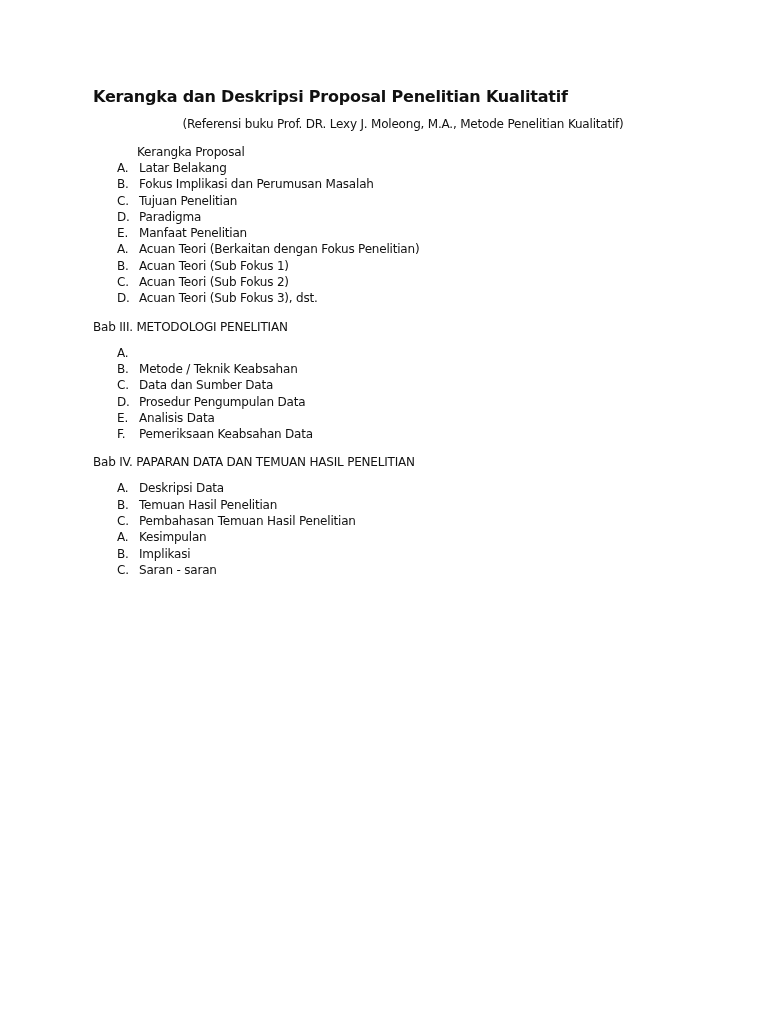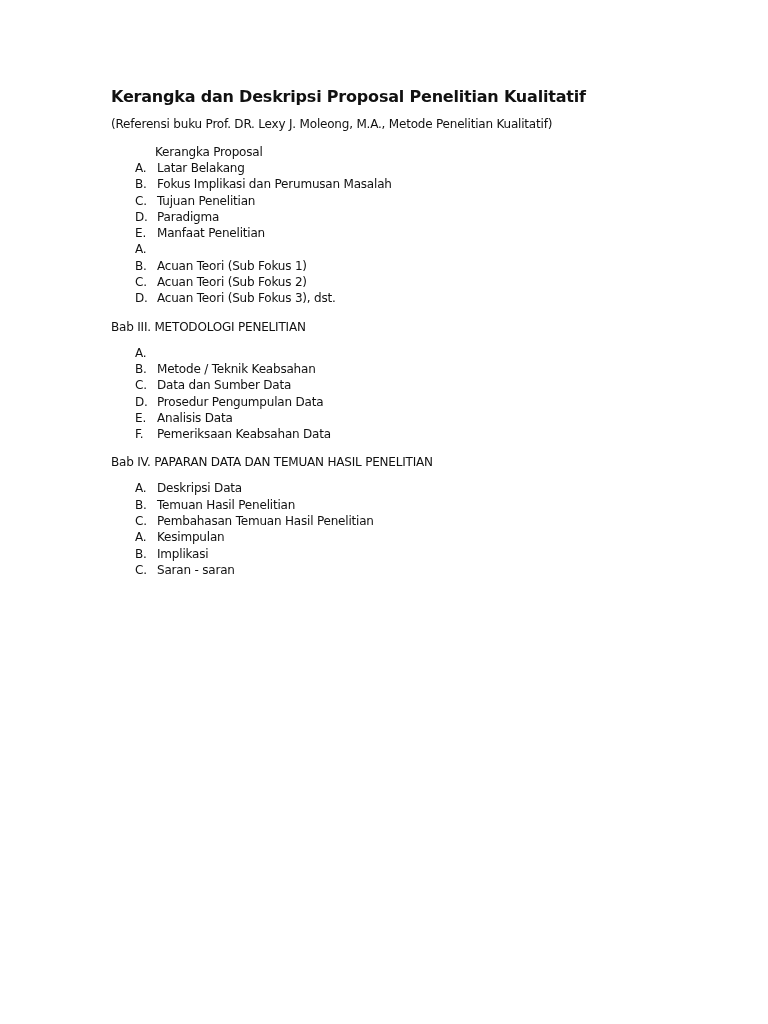--- a/index.html
+++ b/index.html
@@ -1,21 +1,21 @@
 <!DOCTYPE html>
 <html><head>
 <meta charset="utf-8">
 <style>
   html, body { margin:0; padding:0; background:#ffffff; }
   body { width:768px; height:1024px; position:relative; overflow:hidden;
          font-family:"DejaVu Sans", "Liberation Sans", sans-serif; color:#111; }
-  .page { position:absolute; left:111px; top:86px; width:620px; }
+  .page { position:absolute; left:93px; top:86px; width:620px; }
   .title { font-size:16px; line-height:22px; margin:0 0 8px 0; letter-spacing:-0.2px; }
   .p { font-size:12px; line-height:16px; margin:0; letter-spacing:-0.2px; }
-  .ref { margin-top:0; }
+  .ref { margin-top:0;text-align:center; }
   .label-kp { margin-top:12px;margin-left:44px; }
   .bab { margin-top:12px; margin-bottom:10px; }
   ol.items { list-style:none; padding:0; margin:0 0 0 24px; }
   ol.items li { display:flex; font-size:12px; line-height:16.3px; letter-spacing:-0.2px; }
   ol.items li .ltr { width:22px; flex:none; }
 </style>
 </head>
 <body>
 
 <div class="page">
@@ -46,20 +46,21 @@
             <span class="ltr">E.</span>
             <span>Manfaat Penelitian</span>
           </li>
         </ol>
   </section>
 
   <section>
     <ol class="items">
           <li>
             <span class="ltr">A.</span>
+            <span>Acuan Teori (Berkaitan dengan Fokus Penelitian)</span>
           </li>
           <li>
             <span class="ltr">B.</span>
             <span>Acuan Teori (Sub Fokus 1)</span>
           </li>
           <li>
             <span class="ltr">C.</span>
             <span>Acuan Teori (Sub Fokus 2)</span>
           </li>
           <li>

